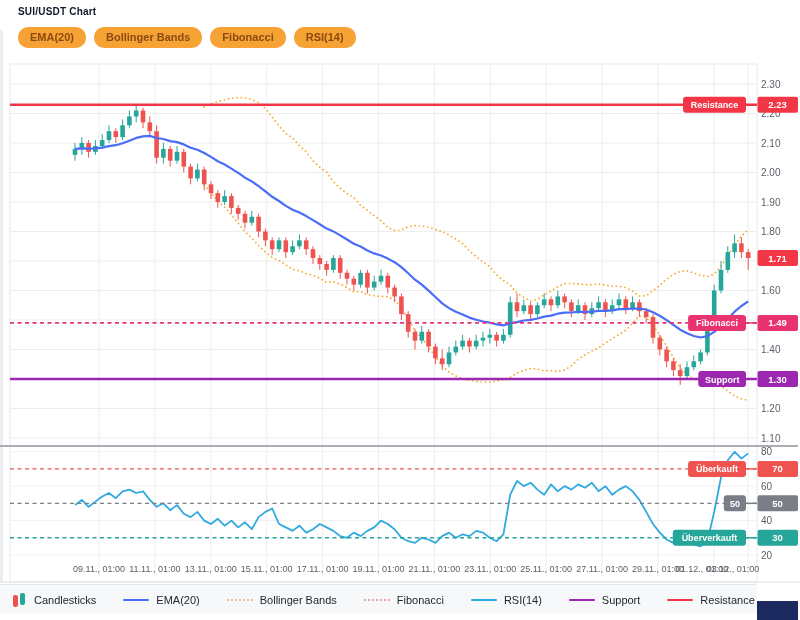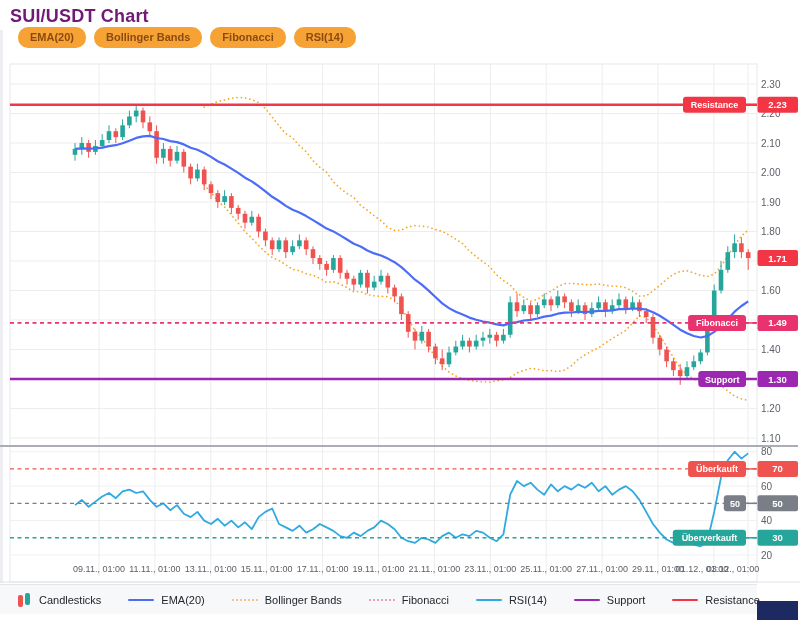--- a/index.html
+++ b/index.html
@@ -1,32 +1,32 @@
 <!DOCTYPE html>
 <html><head>
 <meta charset="utf-8">
 <style>
   html,body{margin:0;padding:0;}
   body{
     width:800px;height:620px;position:relative;overflow:hidden;background:#ffffff;
     font-family:"Liberation Sans","DejaVu Sans",sans-serif;
   }
   .edge-line{position:absolute;left:0;top:30px;width:3px;height:553px;background:#eceef1;}
-  .title{position:absolute;top:6px;left:10px;font-size:18px;font-weight:bold;color:#701a75;letter-spacing:.2px;}
+  .title{position:absolute;top:6px;left:18px;font-size:10px;font-weight:bold;color:#0f172a;letter-spacing:.2px;}
   .toolbar{position:absolute;top:27px;left:18px;display:flex;gap:8px;}
   .toolbar button{
     background:#f6a235;color:#8a4b10;border:none;border-radius:10px;
     padding:4px 12px 5px;font-size:11px;font-weight:bold;
     font-family:"Liberation Sans","DejaVu Sans",sans-serif;cursor:pointer;white-space:nowrap;
   }
   #chart-svg{position:absolute;left:0;top:0;width:800px;height:620px;}
   .legend{
     position:absolute;left:0;top:584px;width:757px;height:30px;background:#f7f8fa;
     border-top:1px solid #e4e6ea;display:flex;align-items:center;gap:27px;
-    padding-left:17px;box-sizing:border-box;
+    padding-left:12px;box-sizing:border-box;
   }
   .legend-item{display:flex;align-items:center;gap:7px;font-size:11px;color:#23262b;white-space:nowrap;}
   .sw-line{width:26px;height:0;border-top-width:2.5px;border-top-style:solid;border-radius:2px;}
   .sw-dot{width:26px;height:0;border-top-width:2px;border-top-style:dotted;}
   .corner-box{position:absolute;left:757px;top:601px;width:41px;height:19px;background:#1d2a62;}
 </style>
 </head>
 <body>
 
 <div class="edge-line"></div>

